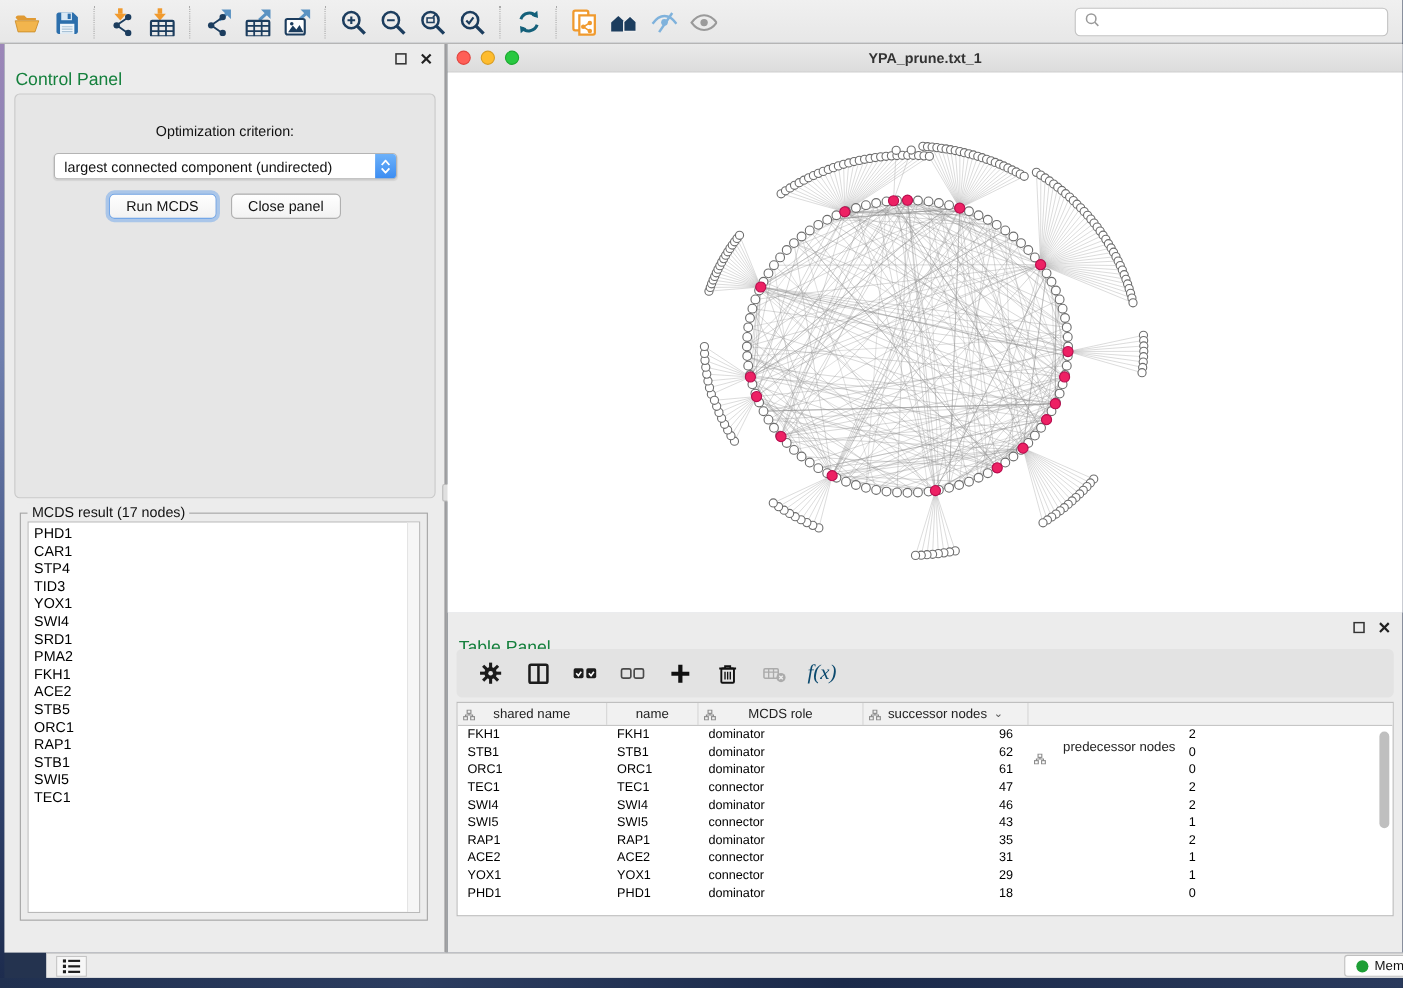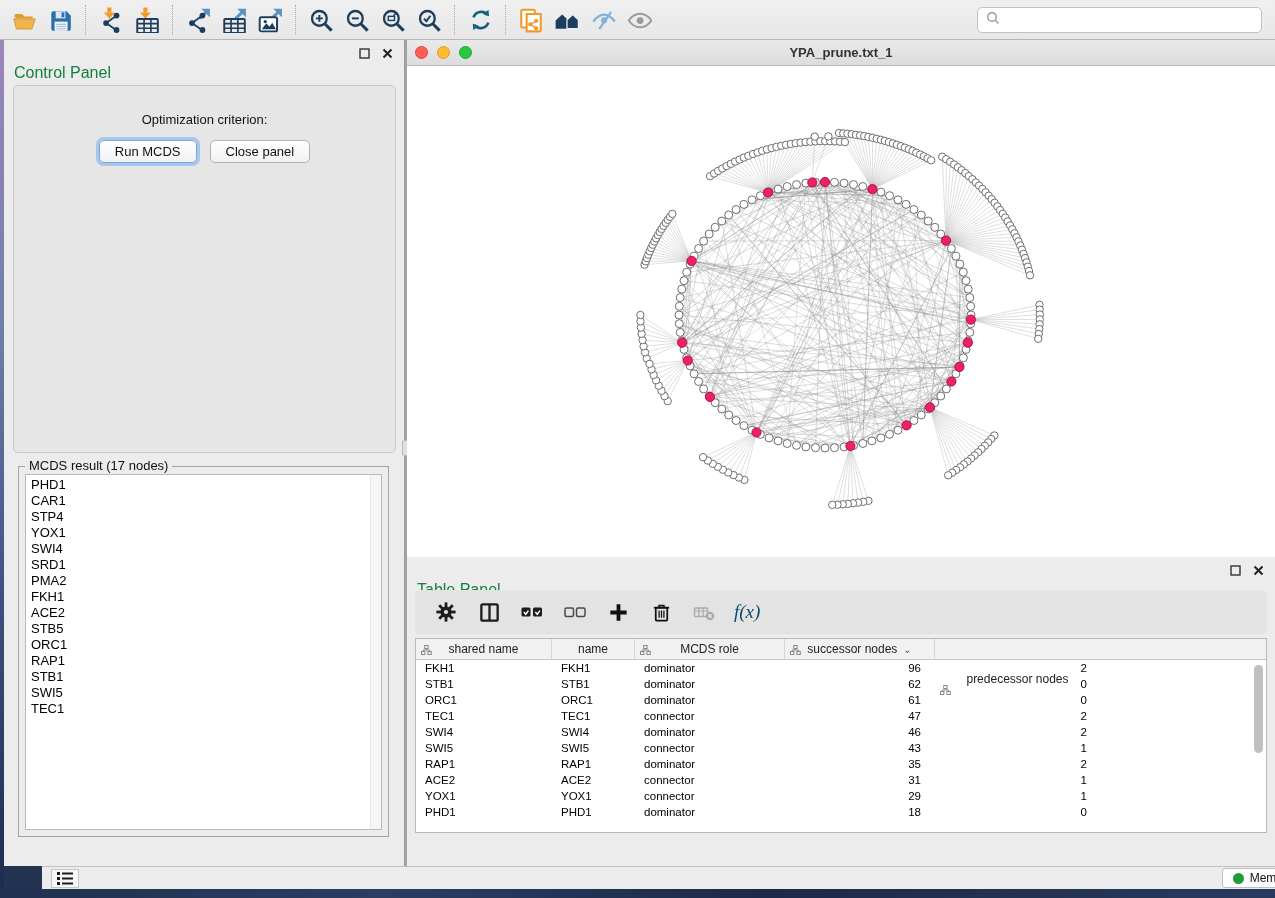--- a/index.html
+++ b/index.html
@@ -304,33 +304,45 @@
           <svg width="11" height="11" viewBox="0 0 11 11">
               <path d="M1.5 1.5l8 8M9.5 1.5l-8 8" stroke="#222" stroke-width="2"></path>
             </svg>
         </span>
       </span>
     </div>
 
 
     <div class="cp-inner">
       <div class="opt-label">Optimization criterion:</div>
+      <div class="dropdown">
+        <span class="dd-text">largest connected component (undirected)</span>
+        <span class="dd-stepper">
+          <svg width="9" height="6" viewBox="0 0 9 6">
+              <path d="M1 5l3.5-4L8 5" fill="none" stroke="#fff" stroke-width="1.6"></path>
+            </svg>
+          <svg width="9" height="6" viewBox="0 0 9 6">
+              <path d="M1 1l3.5 4L8 1" fill="none" stroke="#fff" stroke-width="1.6"></path>
+            </svg>
+        </span>
+      </div>
       <div class="btn-row">
         <button class="pushbtn focus">Run MCDS</button>
         <button class="pushbtn">Close panel</button>
       </div>
     </div>
 
     <div class="mcds-fieldset">
       <span class="mcds-legend">MCDS result (17 nodes)</span>
       <div class="mcds-list">
         <div style="padding-top:2px;">
             <div class="mcds-item">PHD1</div>
             <div class="mcds-item">CAR1</div>
             <div class="mcds-item">STP4</div>
+            <div class="mcds-item">TID3</div>
             <div class="mcds-item">YOX1</div>
             <div class="mcds-item">SWI4</div>
             <div class="mcds-item">SRD1</div>
             <div class="mcds-item">PMA2</div>
             <div class="mcds-item">FKH1</div>
             <div class="mcds-item">ACE2</div>
             <div class="mcds-item">STB5</div>
             <div class="mcds-item">ORC1</div>
             <div class="mcds-item">RAP1</div>
             <div class="mcds-item">STB1</div>

